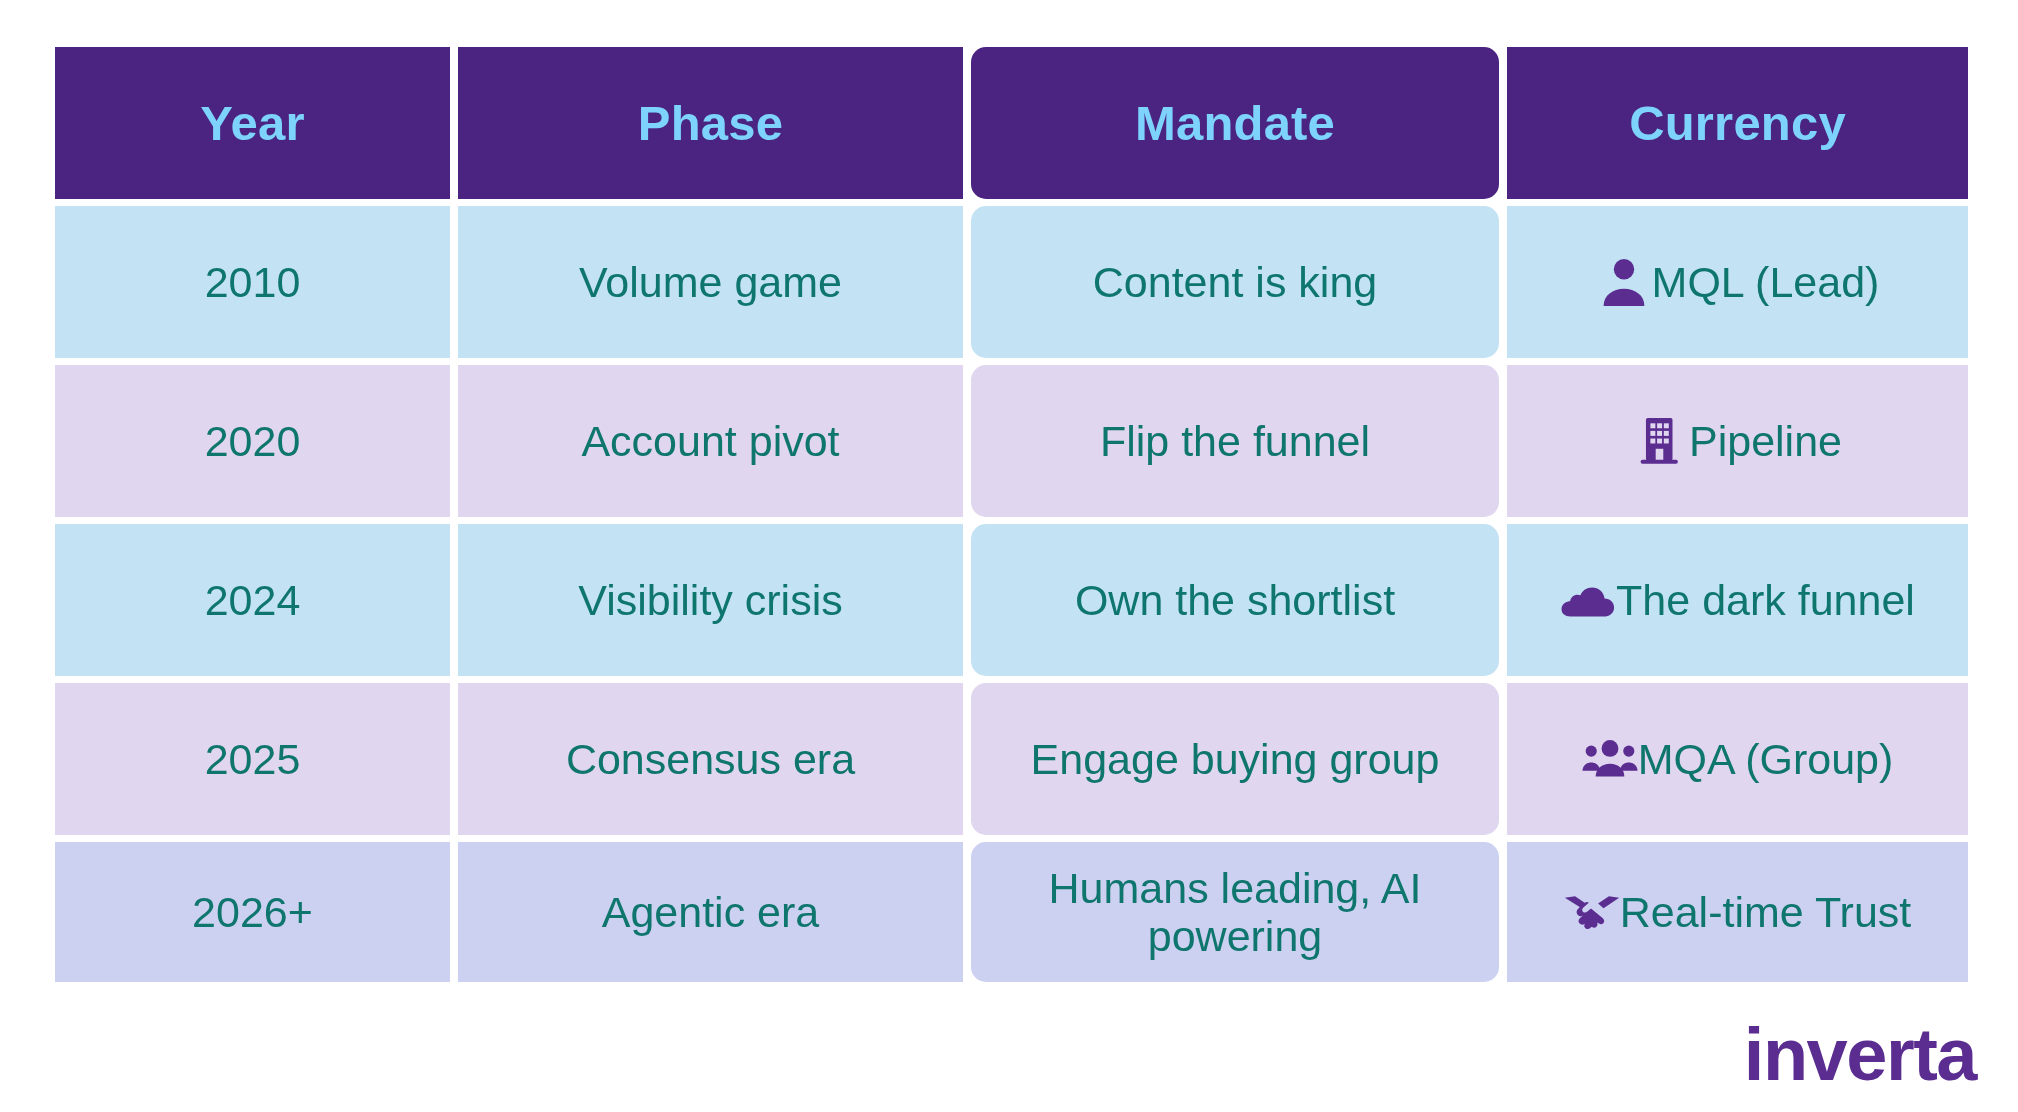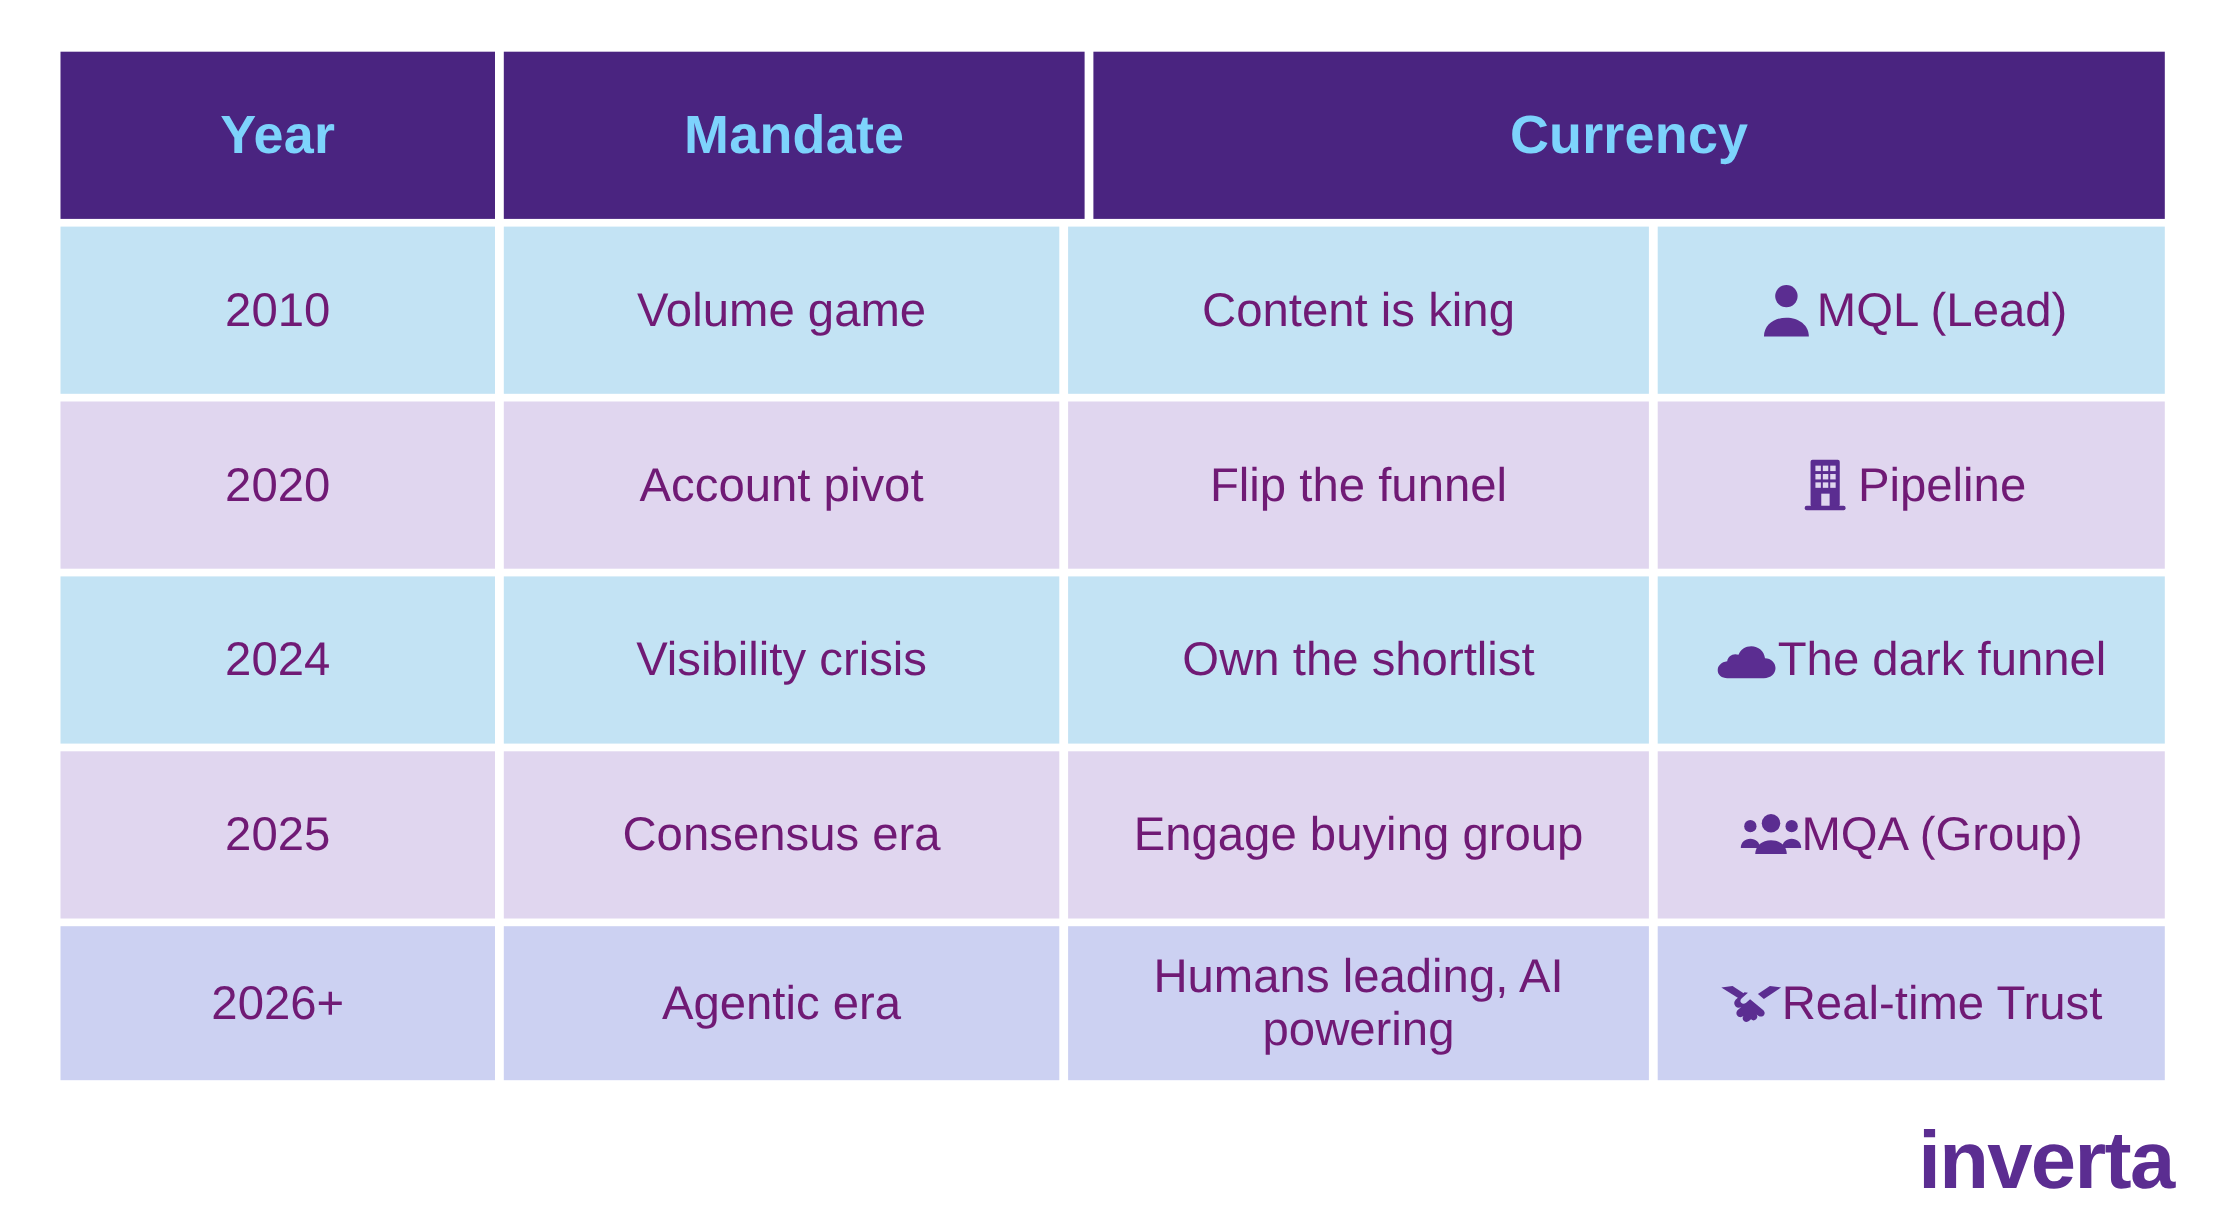--- a/index.html
+++ b/index.html
@@ -42,37 +42,37 @@
     align-items: center;
     justify-content: center;
     box-sizing: border-box;
     padding: 0 10px;
     text-align: center;
   }
 
   
   .col-year     { flex: 0 0 395px; }
   .col-phase    { flex: 0 0 505px; }
-  .col-mandate  { flex: 0 0 528px; }
+  .col-mandate  { flex: 0 0 528px; border-radius: 15px; }
   .col-currency { flex: 1 1 auto; }
 
   
   .header-row .cell {
     height: 152px;
     background: #4a2480;
     color: #7dd3fc;
     font-size: 49px;
     font-weight: bold;
     letter-spacing: 0.2px;
   }
 
   
   .data-row .cell {
     height: 152px;
-    color: #701a75;
+    color: #0f766e;
     font-size: 43px;
     font-weight: normal;
     line-height: 1.12;
   }
   .data-row.r-last .cell { height: 140px; }
 
   .tint-blue     .cell { background: #c3e3f4; }
   .tint-lavender .cell { background: #e0d6ef; }
   .tint-peri     .cell { background: #ccd1f2; }
 
@@ -105,20 +105,21 @@
 </style>
 </head>
 <body>
 
 <div class="canvas">
 
   <div class="table-wrap">
 
     <div class="row header-row">
       <div class="cell col-year">Year</div>
+      <div class="cell col-phase">Phase</div>
       <div class="cell col-mandate">Mandate</div>
       <div class="cell col-currency">Currency</div>
     </div>
 
     <div class="row data-row tint-blue">
       <div class="cell col-year">2010</div>
       <div class="cell col-phase">Volume game</div>
       <div class="cell col-mandate">Content is king</div>
       <div class="cell col-currency currency-cell">
         <span class="ico">

